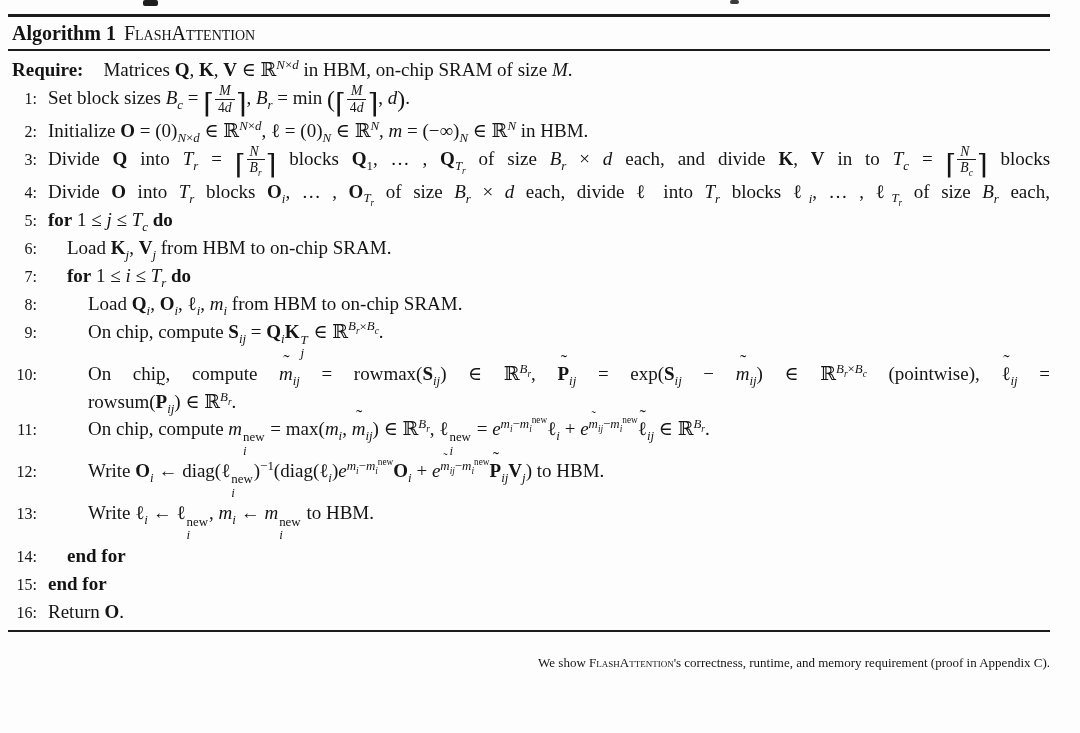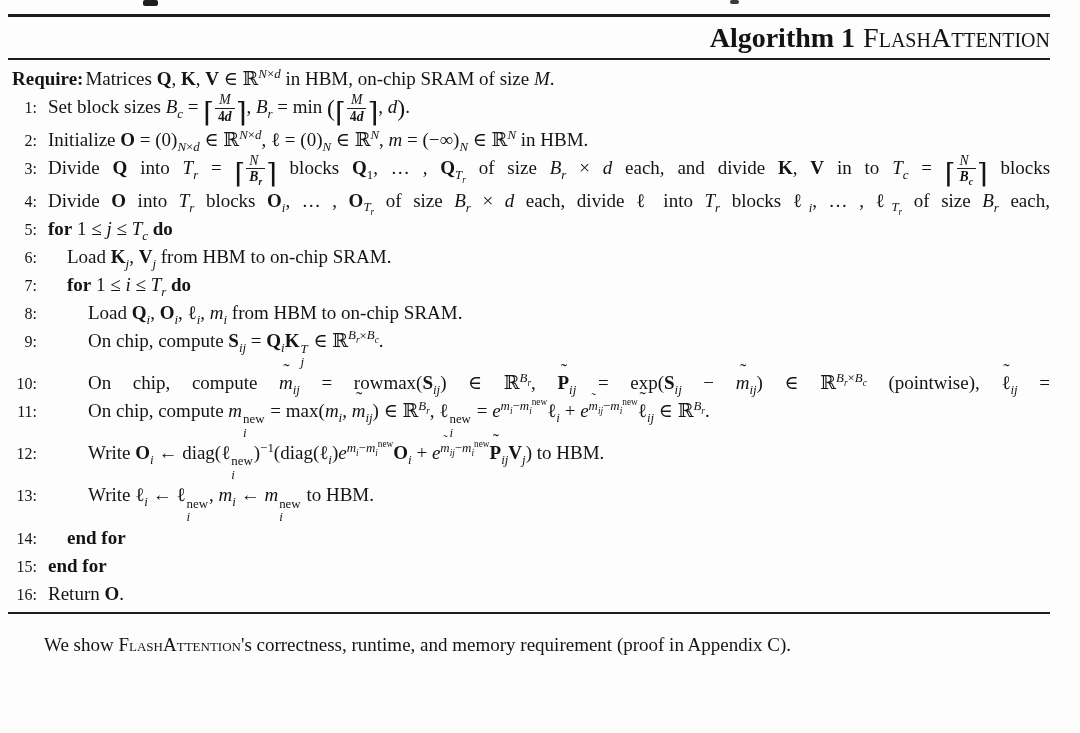--- a/index.html
+++ b/index.html
@@ -4,45 +4,45 @@
 <style>
   html,body{margin:0;padding:0;}
   body{font-family:"Liberation Serif","DejaVu Serif",serif;color:#141414;}
   .page{position:relative;width:1080px;height:733px;background:#fdfdfd;overflow:hidden;}
   .artifact{position:absolute;background:#1e1e1e;border-radius:2px;}
   .a1{left:143px;top:0;width:15px;height:6px;}
   .a2{left:730px;top:0;width:9px;height:4px;background:#3a3a3a;}
   .algo{margin:14px 30px 0 8px;}
   .rule{height:2px;background:#1c1c1c;}
   .rule.thick{height:3px;}
-  .algo-header{padding:5px 0 4px 4px;font-size:28px;text-align:right;}
+  .algo-header{padding:5px 0 4px 4px;font-size:20px;}
   .algo-label{font-weight:bold;margin-right:8px;}
   .sc{font-variant:small-caps;}
   .algo-body{font-size:19px;line-height:27px;padding:3px 0 4px 0;}
   .req{padding-left:4px;margin:2px 0 1px 0;}
-  .bf{font-weight:bold;margin-right:2px;}
+  .bf{font-weight:bold;margin-right:20px;}
   .row{display:flex;align-items:baseline;}
   .num{flex:none;width:29px;padding-right:11px;text-align:right;font-size:16px;}
   .ct{flex:1;min-width:0;}
   .ind1{padding-left:19px;}
   .ind2{padding-left:40px;}
   .j .ct{text-align:justify;text-align-last:justify;}
   sup,sub{font-size:0.68em;line-height:0;}
   sup sup,sup sub,sub sub,sub sup{font-size:0.72em;}
   .fr{display:inline-block;vertical-align:-0.55em;text-align:center;line-height:1;font-size:0.72em;margin:0 1px;}
   .fn{display:block;padding:0 3px 1px 3px;}
-  .fd{display:block;border-top:1.4px solid #1c1c1c;padding:1px 3px 0 3px;font-weight:bold;}
+  .fd{display:block;border-top:1.4px solid #1c1c1c;padding:1px 3px 0 3px;}
   .cl,.cr{font-size:1.45em;vertical-align:-0.32em;line-height:0.9;}
   .bp{font-size:1.25em;vertical-align:-0.12em;}
   .ss{display:inline-flex;flex-direction:column;align-items:flex-start;vertical-align:-0.48em;font-size:0.68em;line-height:1.05;margin-left:1px;margin-right:1px;}
   .ss .st{display:block;}
   .ss .sb{display:block;}
   .tl{position:relative;display:inline-block;}
   .tl::after{content:'˜';position:absolute;left:55%;top:-0.62em;transform:translateX(-50%);font-style:normal;font-weight:normal;}
-  .para{margin:17px 30px 0 8px;font-size:19px;line-height:27px;text-indent:36px;}
+  .para{margin:17px 30px 0 8px;font-size:13px;line-height:27px;text-indent:36px;text-align:right;}
 </style>
 </head>
 <body>
 
 <div class="page">
   <div class="artifact a1"></div>
   <div class="artifact a2"></div>
 
   <div class="algo">
     <div class="rule thick"></div>
@@ -92,20 +92,24 @@
             <span class="ct ind2">On chip, compute <b>S</b><sub><i>ij</i></sub> = <b>Q</b><sub><i>i</i></sub><b>K</b><span class="ss">
                 <span class="st"><i>T</i></span>
                 <span class="sb"><i>j</i></span>
               </span> ∈ ℝ<sup><i>B<sub>r</sub></i>×<i>B<sub>c</sub></i></sup>.</span>
           </div>
           <div class="row j">
             <span class="num">10:</span>
             <span class="ct ind2">On chip, compute <span class="tl"><i>m</i></span><sub><i>ij</i></sub> = rowmax(<b>S</b><sub><i>ij</i></sub>) ∈ ℝ<sup><i>B<sub>r</sub></i></sup>, <span class="tl"><b>P</b></span><sub><i>ij</i></sub> = exp(<b>S</b><sub><i>ij</i></sub> − <span class="tl"><i>m</i></span><sub><i>ij</i></sub>) ∈ ℝ<sup><i>B<sub>r</sub></i>×<i>B<sub>c</sub></i></sup> (pointwise), <span class="tl">ℓ</span><sub><i>ij</i></sub> =</span>
           </div>
           <div class="row">
+            <span class="num"></span>
+            <span class="ct ind2">rowsum(<span class="tl"><b>P</b></span><sub><i>ij</i></sub>) ∈ ℝ<sup><i>B<sub>r</sub></i></sup>.</span>
+          </div>
+          <div class="row">
             <span class="num">11:</span>
             <span class="ct ind2">On chip, compute <i>m</i><span class="ss">
                 <span class="st">new</span>
                 <span class="sb"><i>i</i></span>
               </span> = max(<i>m<sub>i</sub></i>, <span class="tl"><i>m</i></span><sub><i>ij</i></sub>) ∈ ℝ<sup><i>B<sub>r</sub></i></sup>, ℓ<span class="ss">
                 <span class="st">new</span>
                 <span class="sb"><i>i</i></span>
               </span> = <i>e</i><sup><i>m<sub>i</sub></i>−<i>m<sub>i</sub></i><sup>new</sup></sup>ℓ<sub><i>i</i></sub> + <i>e</i><sup><span class="tl"><i>m</i></span><sub><i>ij</i></sub>−<i>m<sub>i</sub></i><sup>new</sup></sup><span class="tl">ℓ</span><sub><i>ij</i></sub> ∈ ℝ<sup><i>B<sub>r</sub></i></sup>.</span>
           </div>
           <div class="row">

